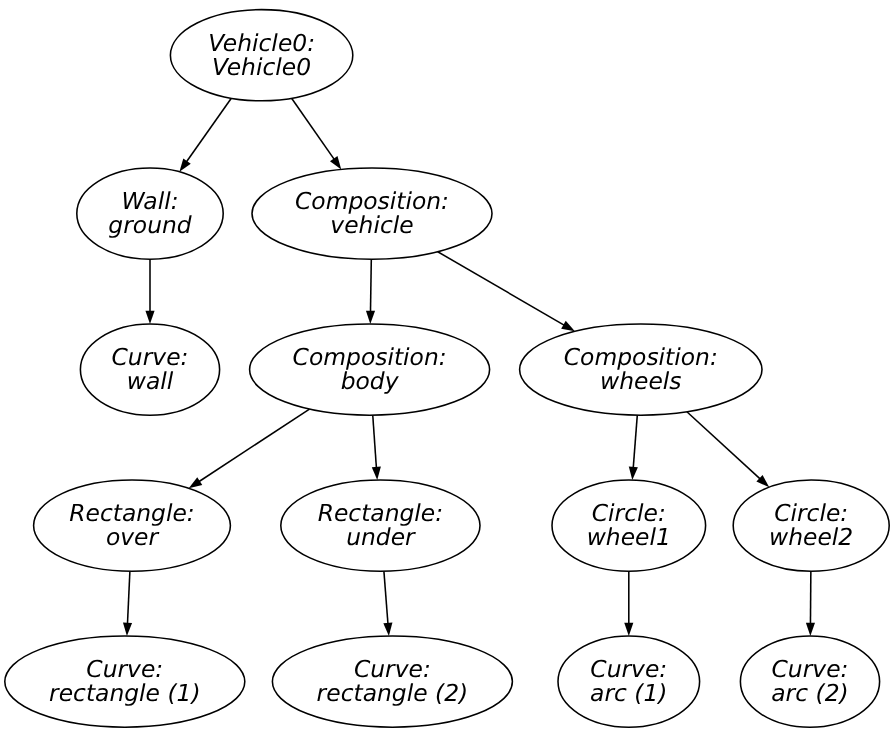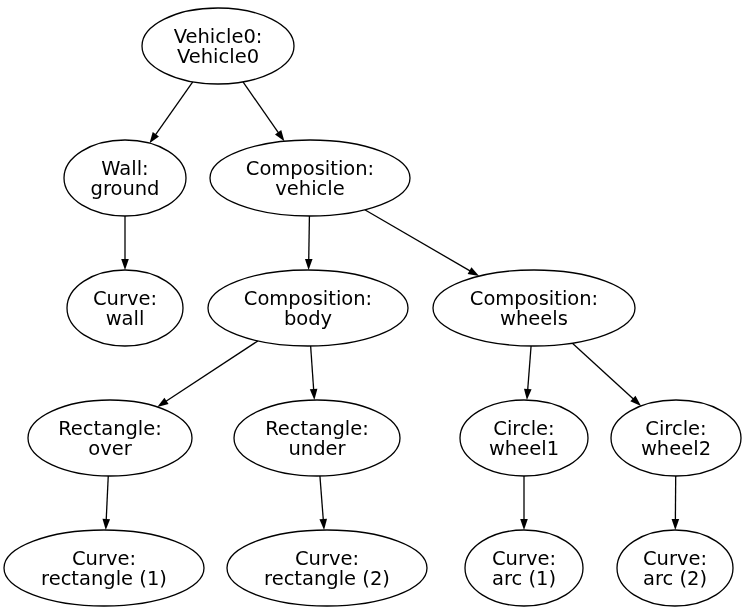--- a/index.html
+++ b/index.html
@@ -7,20 +7,21 @@
     padding: 0;
     background: #ffffff;
     font-family: "DejaVu Sans", sans-serif;
   }
   #canvas-wrap {
     position: relative;
     width: 745px;
     height: 616px;
     background: #ffffff;
     overflow: hidden;
+    font-style: italic;
   }
   svg text {
     font-family: "DejaVu Sans", sans-serif;
     fill: #000000;
   }
 </style>
 </head>
 <body>
 
 <div id="canvas-wrap"><svg width="745" height="616" viewBox="0 0 745 616" style="background: rgb(255, 255, 255);">

